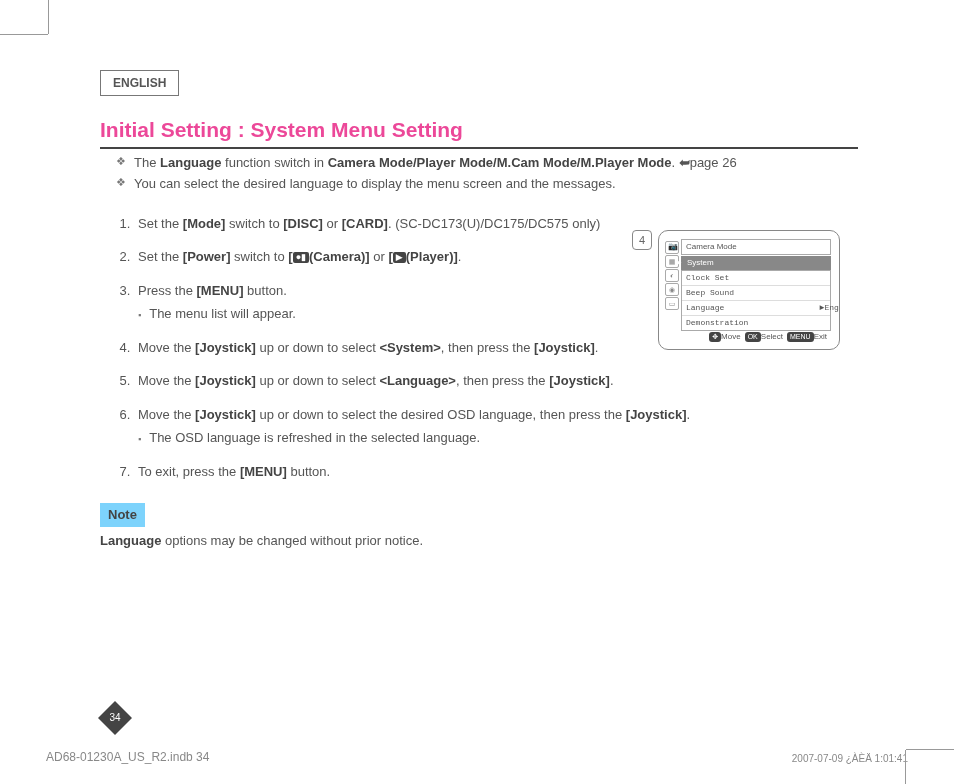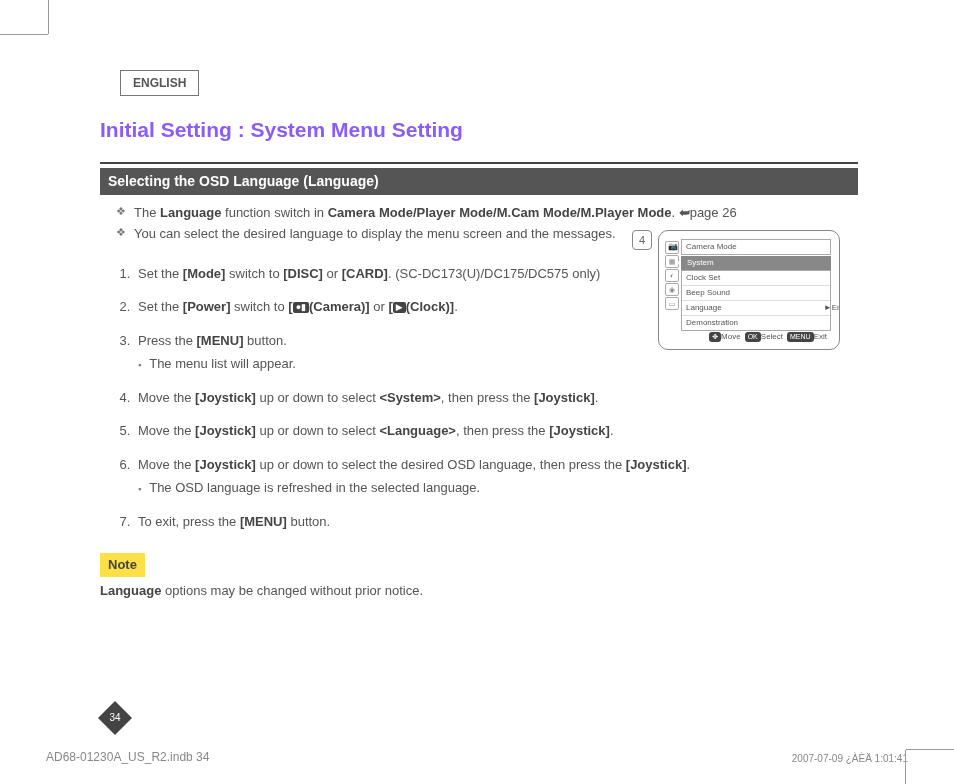--- a/index.html
+++ b/index.html
@@ -39,29 +39,28 @@
     left: 100px;
     right: 96px;
   }
   .lang-box {
     border: 1px solid #777;
     display: inline-block;
     padding: 3px 12px;
     font-weight: bold;
     font-size: 12px;
     color: #555;
-    margin-left: 20px;
   }
   .title {
     font-size: 21px;
     font-weight: bold;
-    color: #8b5cf6;
+    color: #ec4899;
     margin: 18px 0 4px 0;
     border-bottom: 2px solid #444;
-    padding-bottom: 16px;
+    padding-bottom: 1px;
   }
   .section-bar {
     background: #555;
     color: #fff;
     font-weight: bold;
     font-size: 14px;
     padding: 3px 8px;
     margin-bottom: 8px;
   }
   .bullets {
@@ -113,21 +112,21 @@
     background: #444;
     color: #fff;
     border-radius: 2px;
     font-size: 9px;
     padding: 1px 3px;
     vertical-align: middle;
     line-height: 1;
   }
   .note-box {
     display: inline-block;
-    background: #fde047;
+    background: #7dd3fc;
     padding: 2px 8px;
     font-weight: bold;
     color: #444;
     margin-top: 8px;
   }
   .note-text { color: #555; margin-top: 4px; }
 
   .osd-figure {
     position: absolute;
     top: 160px;
@@ -192,20 +191,21 @@
     padding: 1px 4px;
     display: flex;
   }
   .osd-menu {
     border: 1px solid #aaa;
   }
   .osd-menu-row {
     display: flex;
     border-bottom: 1px solid #ddd;
     padding: 1px 4px;
+    font-family: Liberation Mono, monospace;
   }
   .osd-menu-row:last-child { border-bottom: none; }
   .osd-val {
     position: absolute;
     right: -2px;
     font-size: 8px;
   }
   .osd-footer {
     position: absolute;
     bottom: 6px;
@@ -283,35 +283,34 @@
 </head>
 <body>
 
 <div class="page">
   <div class="crop-top"></div>
   <div class="crop-left"></div>
 
   <div class="content">
     <div class="lang-box">ENGLISH</div>
     <div class="title">Initial Setting : System Menu Setting</div>
-    <div class="section-bar">Selecting the OSD Language (Language)</div>
 
     <ul class="bullets body-text">
       <li>
         <span>The </span><span class="b">Language</span><span> function switch in </span><span class="b">Camera Mode/Player Mode/M.Cam Mode/M.Player Mode</span><span>. </span><span class="pagelink">➥</span><span>page 26</span>
       </li>
       <li>You can select the desired language to display the menu screen and the messages.</li>
     </ul>
 
     <ol class="steps body-text">
       <li>
         <span>Set the </span><span class="b">[Mode]</span><span> switch to </span><span class="b">[DISC]</span><span> or </span><span class="b">[CARD]</span><span>. (SC-DC173(U)/DC175/DC575 only)</span>
       </li>
       <li>
-        <span>Set the </span><span class="b">[Power]</span><span> switch to </span><span class="b">[</span><span class="inline-icon">●▮</span><span class="b">(Camera)]</span><span> or </span><span class="b">[</span><span class="inline-icon">▶</span><span class="b">(Clock)]</span><span>.</span>
+        <span>Set the </span><span class="b">[Power]</span><span> switch to </span><span class="b">[</span><span class="inline-icon">●▮</span><span class="b">(Camera)]</span><span> or </span><span class="b">[</span><span class="inline-icon">▶</span><span class="b">(Player)]</span><span>.</span>
       </li>
       <li>
         <span>Press the </span><span class="b">[MENU]</span><span> button.</span>
         <ul class="sub">
             <li>The menu list will appear.</li>
           </ul>
       </li>
       <li>
         <span>Move the </span><span class="b">[Joystick]</span><span> up or down to select </span><span class="b">&lt;System&gt;</span><span>, then press the </span><span class="b">[Joystick]</span><span>.</span>
       </li>

